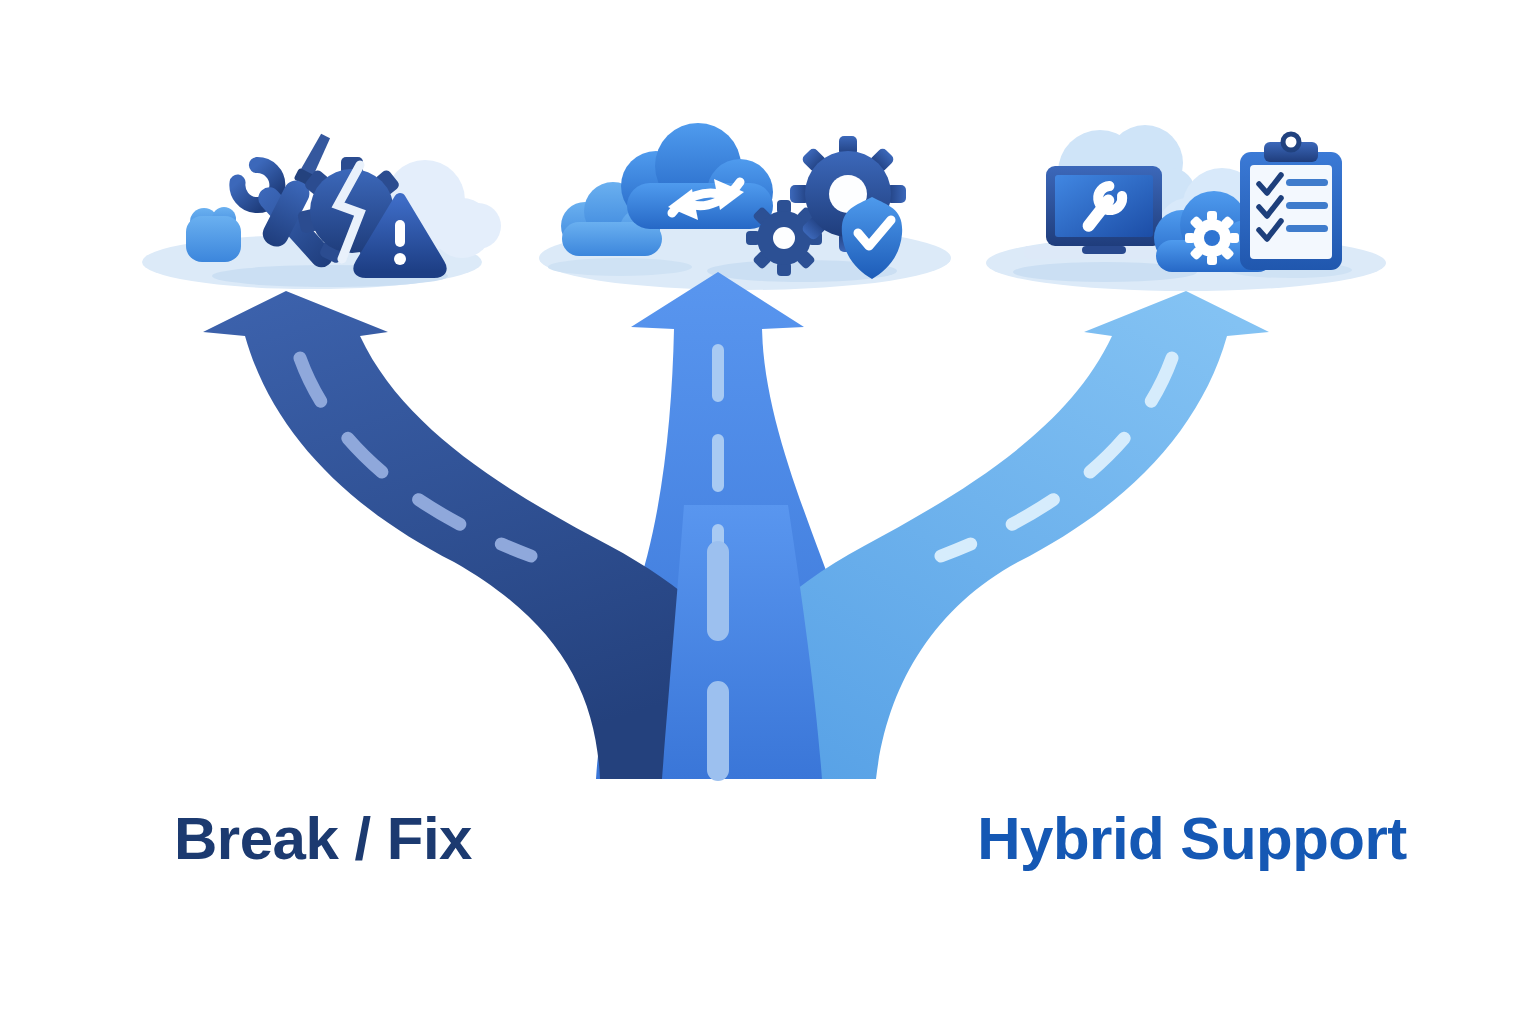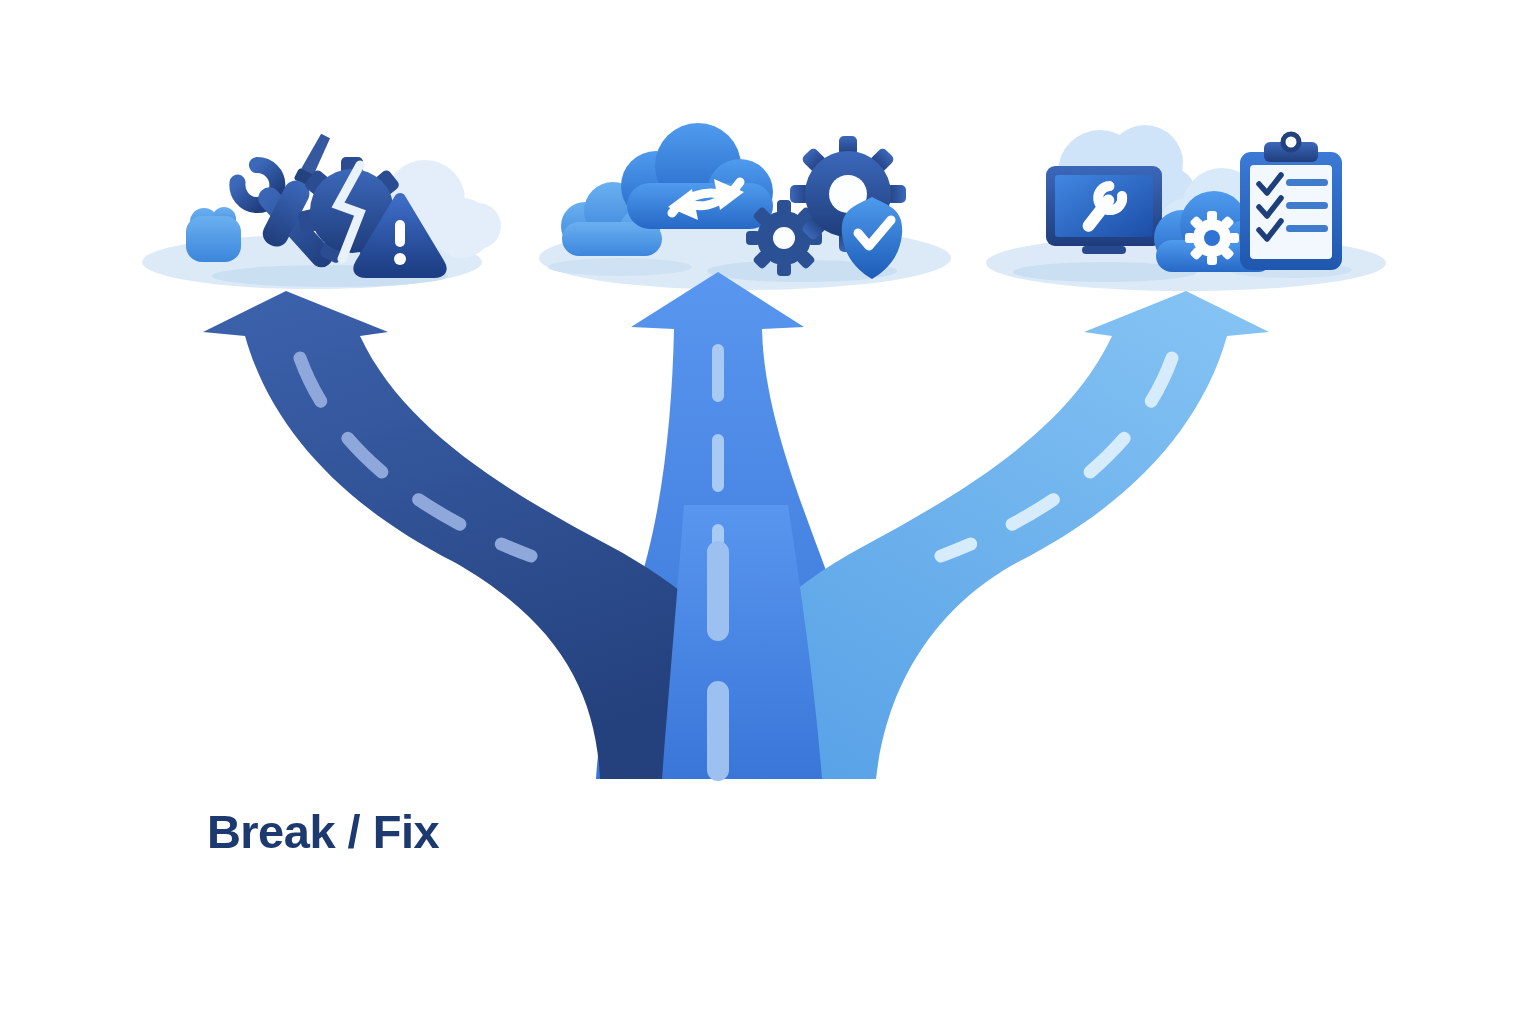--- a/index.html
+++ b/index.html
@@ -4,21 +4,21 @@
 <style>
   html,body{margin:0;padding:0;background:#fff;}
   #stage{
     position:relative;width:1536px;height:1024px;overflow:hidden;
     background:var(--background,#fff);
     font-family:"Liberation Sans",sans-serif;
   }
   #scene{position:absolute;left:0;top:0;}
   .branch-label{
     position:absolute;top:806px;transform:translateX(-50%);
-    font-weight:700;font-size:47px;line-height:1.1;white-space:nowrap;
+    font-weight:700;font-size:60px;line-height:1.1;white-space:nowrap;
     letter-spacing:-0.5px;
   }
   .label-0{left:323px;color:var(--navy-label,#1c3a70);}
   .label-1{left:752px;color:var(--blue-label,#1558b4);}
   .label-2{left:1192px;color:var(--blue-label,#1558b4);}
 </style>
 </head>
 <body>
 
 <div id="stage">
@@ -264,14 +264,15 @@
       C 816 700, 804 610, 788 505 Z"></path>
 
     <path d="M 300 358 C 332 446, 414 512, 531 556" fill="none" stroke="#8fa8db" stroke-width="13" stroke-linecap="round" stroke-dasharray="48 46"></path>
     <path d="M 1172 358 C 1140 446, 1058 512, 941 556" fill="none" stroke="#d6ecfc" stroke-width="13" stroke-linecap="round" stroke-dasharray="48 46"></path>
     <path d="M 718 350 L 718 545" fill="none" stroke="#a8caf3" stroke-width="12" stroke-linecap="round" stroke-dasharray="46 44"></path>
     <path d="M 718 552 L 718 772" fill="none" stroke="#9cc0ef" stroke-width="22" stroke-linecap="round" stroke-dasharray="78 62"></path>
   </g>
 </svg>
 
 <div class="branch-label label-0">Break / Fix</div>
+<div class="branch-label label-2">Hybrid Support</div>
 
 </div>
 
 </body></html>

